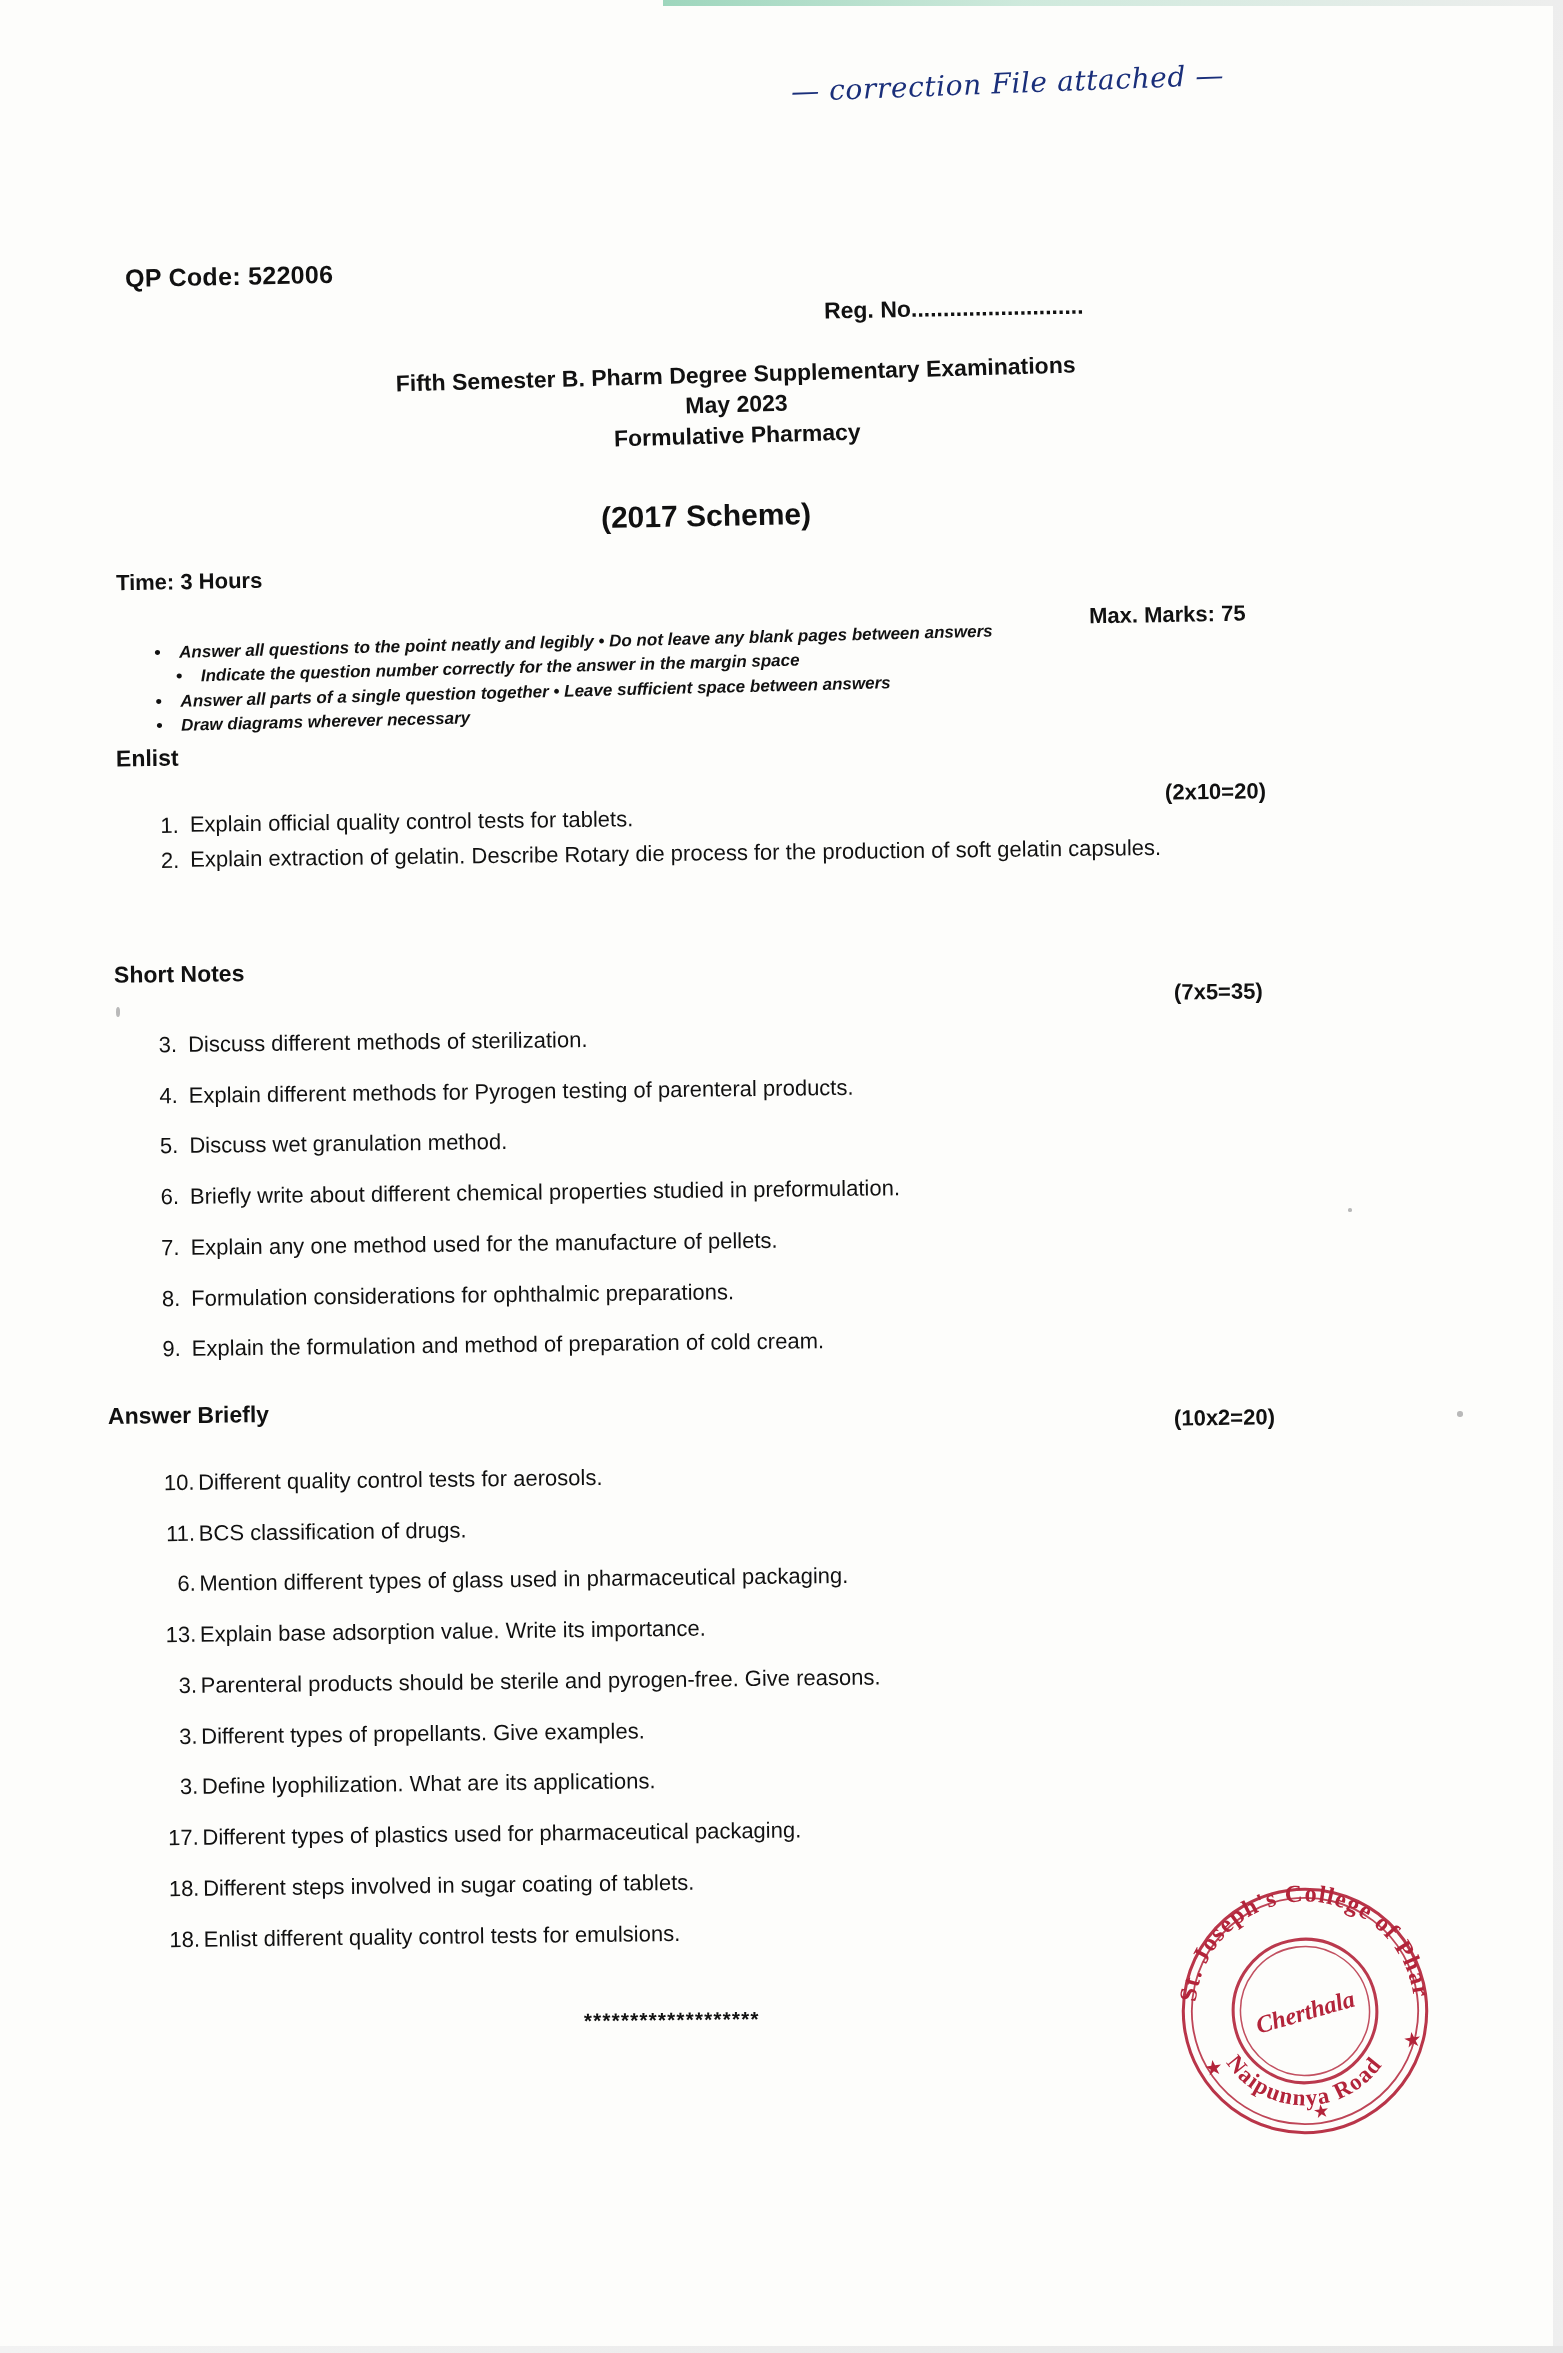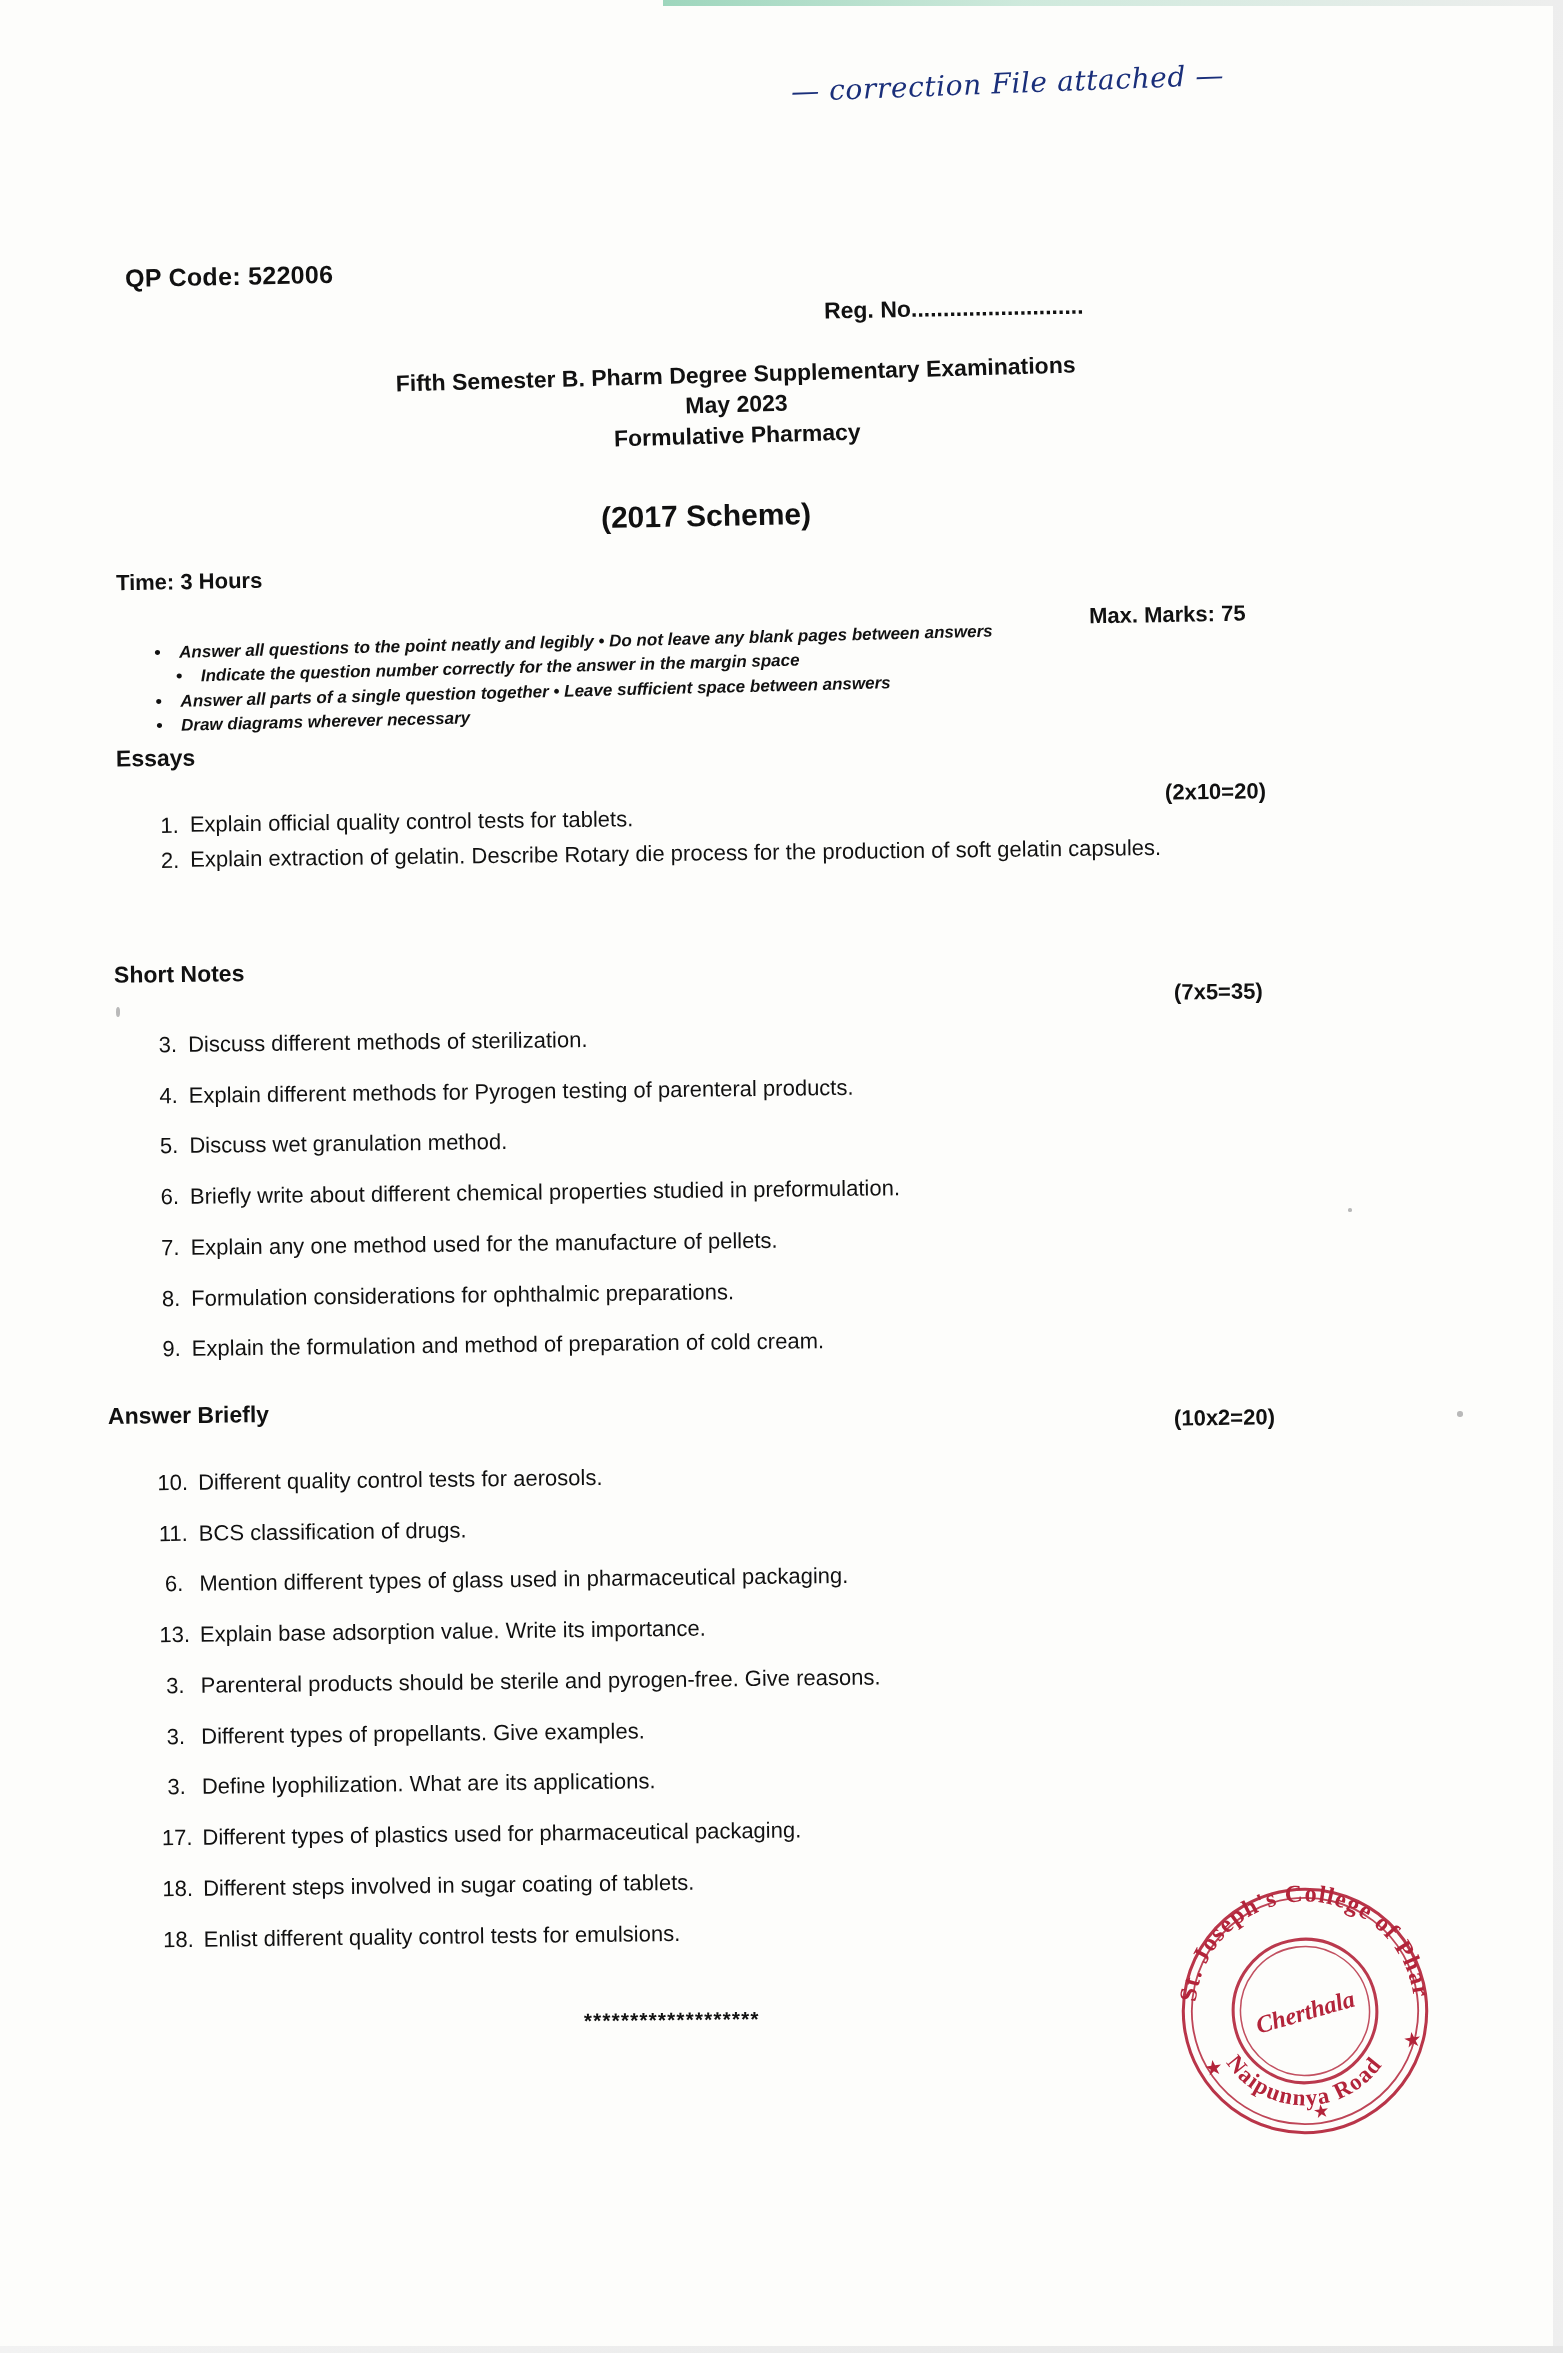--- a/index.html
+++ b/index.html
@@ -188,21 +188,21 @@
   }
   .qtext {
     flex: 1 1 auto;
   }
   .qlist.essays { top: 803px; left: 143px; width: 1192px; }
   .qlist.essays .qtext { line-height: 1.38; }
   .qlist.short { top: 1022px; left: 143px; width: 1217px; }
   .qlist.short .qitem { margin-bottom: 19.5px; }
   .qlist.brief { top: 1460px; left: 143px; width: 1217px; }
   .qlist.brief .qitem { margin-bottom: 19.5px; }
-  .qlist.brief .qnum { width: 58px; flex: 0 0 58px; padding-right: 3.7px; text-align: center; padding-left: 11px;}
+  .qlist.brief .qnum { width: 58px; flex: 0 0 58px; padding-right: 3.7px; text-align: right; padding-left: 11px;}
 
   .asterisks {
     position: absolute;
     top: 2008px;
     left: 584px;
     font-size: 20.7px;
     font-weight: bold;
     letter-spacing: 1.2px;
     transform: rotate(-0.6deg);
   }
@@ -251,21 +251,21 @@
     <div class="time">Time: 3 Hours</div>
     <div class="max-marks">Max. Marks: 75</div>
 
     <div class="instructions">
       <span class="ins-line">Answer all questions to the point neatly and legibly  •  Do not leave any blank pages between answers</span>
       <span class="ins-line indent">Indicate the question number correctly for the answer in the margin space</span>
       <span class="ins-line">Answer all parts of a single question together  •  Leave sufficient space between answers</span>
       <span class="ins-line">Draw diagrams wherever necessary</span>
     </div>
 
-    <div class="section-head" style="top:745px; left:116px;">Essays</div>
+    <div class="section-head" style="top:745px; left:116px;">Enlist</div>
     <div class="section-marks" style="top:779px; left:1165px;">(2x10=20)</div>
 
     <div class="qlist essays">
       <div class="qitem">
         <span class="qnum">1.</span>
         <span class="qtext">Explain official quality control tests for tablets.</span>
       </div>
       <div class="qitem">
         <span class="qnum">2.</span>
         <span class="qtext">Explain extraction of gelatin. Describe Rotary die process for the production of soft gelatin capsules.</span>

